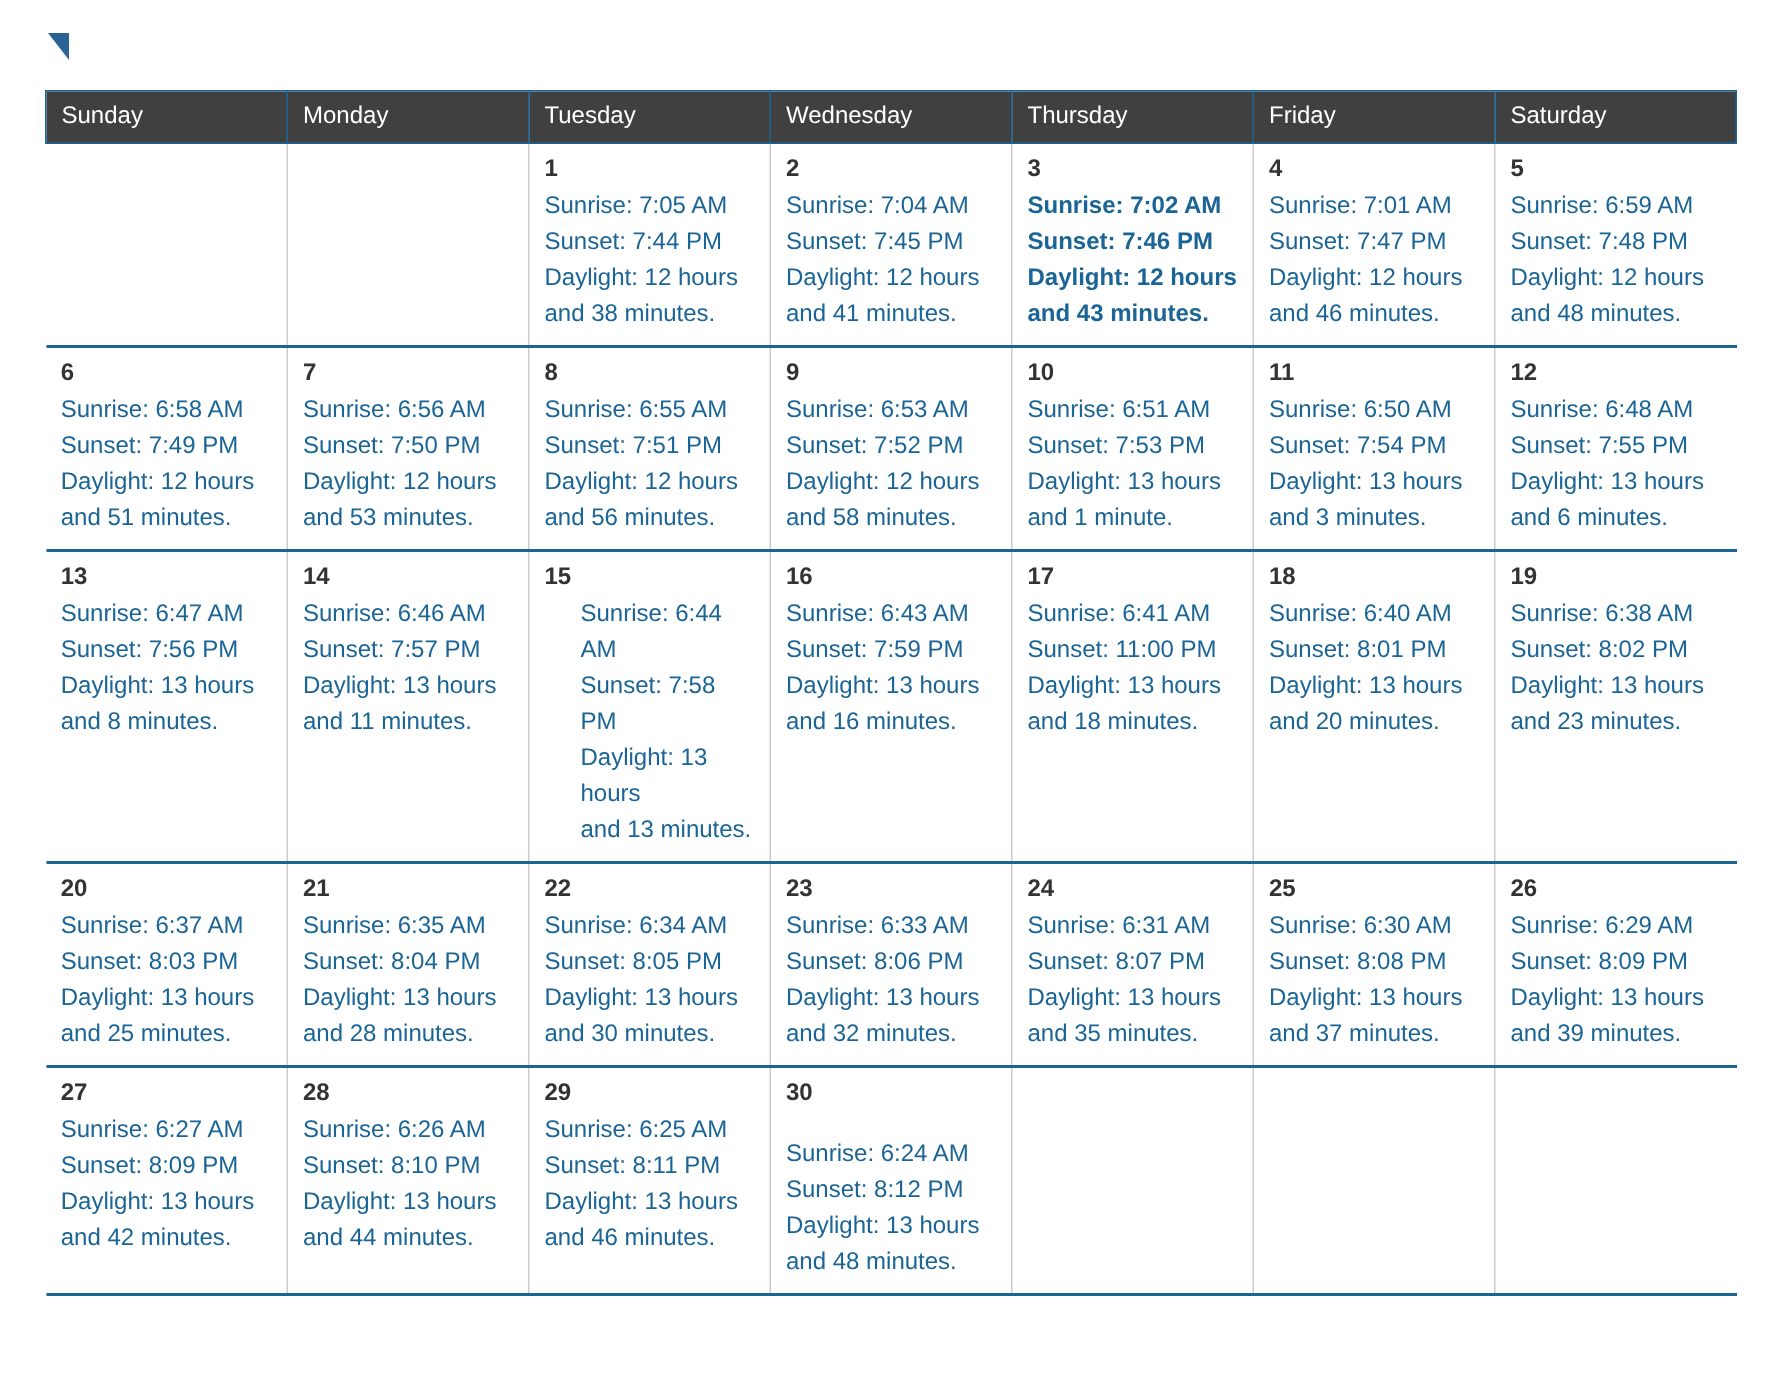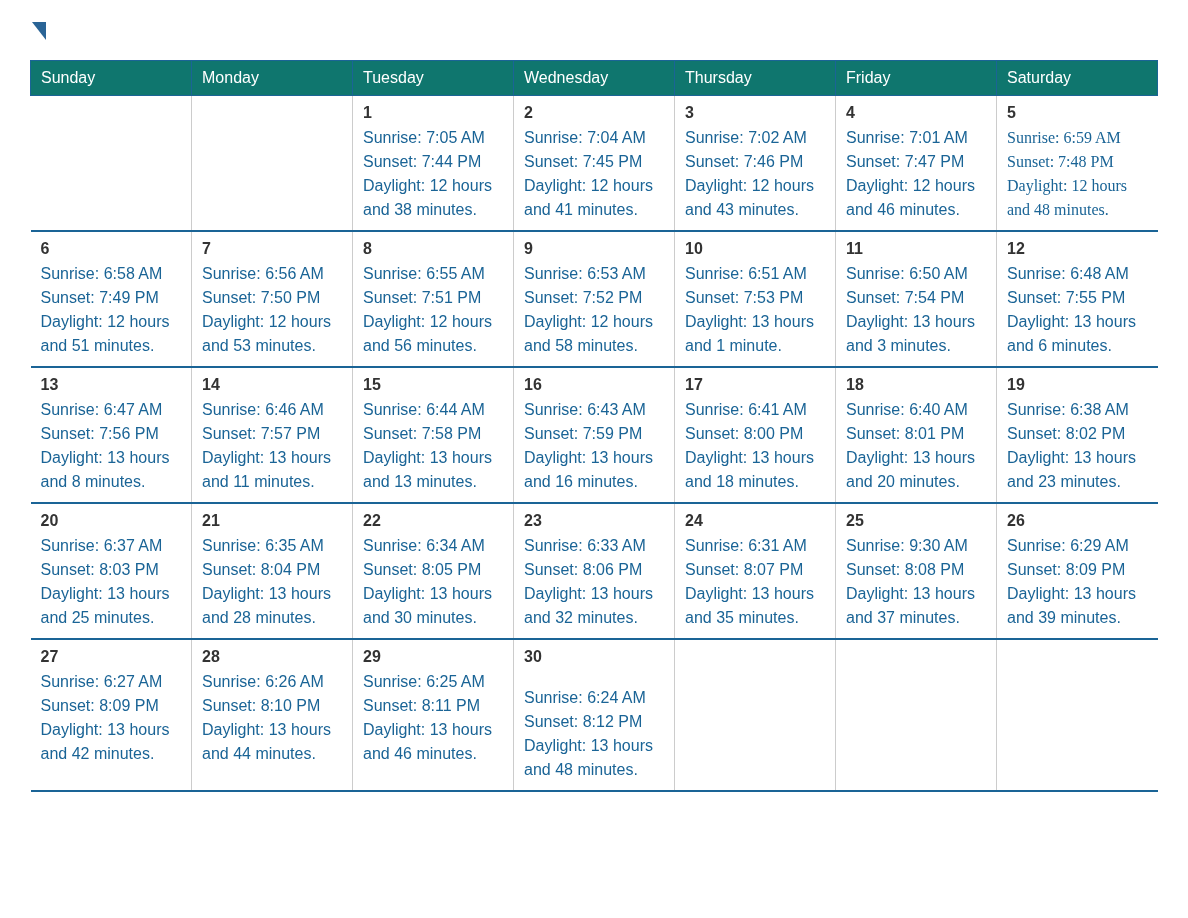--- a/index.html
+++ b/index.html
@@ -38,21 +38,21 @@
       font-size: 20px;
       color: #333;
       font-weight: normal;
     }
     table {
       width: 100%;
       border-collapse: collapse;
       table-layout: fixed;
     }
     thead tr {
-      background-color: #0f766e;
+      background-color: #404040;
     }
     thead th {
       color: #fff;
       text-align: left;
       padding: 8px 10px;
       font-size: 16px;
       font-weight: normal;
       border: 1px solid #1a6496;
     }
     tbody tr {
@@ -139,35 +139,35 @@
         </td>
         <td>
           <div class="day-number">2</div>
           <div class="day-info" style="white-space: pre-line;">Sunrise: 7:04 AM
 Sunset: 7:45 PM
 Daylight: 12 hours
 and 41 minutes.</div>
         </td>
         <td>
           <div class="day-number">3</div>
-          <div class="day-info" style="white-space: pre-line;">Sunrise: 7:02 AM
+          <div class="day-info" style="white-space: pre-line; font-weight: bold;">Sunrise: 7:02 AM
 Sunset: 7:46 PM
 Daylight: 12 hours
 and 43 minutes.</div>
         </td>
         <td>
           <div class="day-number">4</div>
           <div class="day-info" style="white-space: pre-line;">Sunrise: 7:01 AM
 Sunset: 7:47 PM
 Daylight: 12 hours
 and 46 minutes.</div>
         </td>
         <td>
           <div class="day-number">5</div>
-          <div class="day-info" style="white-space: pre-line; font-family: Liberation Serif, serif;">Sunrise: 6:59 AM
+          <div class="day-info" style="white-space: pre-line;">Sunrise: 6:59 AM
 Sunset: 7:48 PM
 Daylight: 12 hours
 and 48 minutes.</div>
         </td>
       </tr>
       <tr>
         <td>
           <div class="day-number">6</div>
           <div class="day-info" style="white-space: pre-line;">Sunrise: 6:58 AM
 Sunset: 7:49 PM
@@ -227,36 +227,36 @@
         </td>
         <td>
           <div class="day-number">14</div>
           <div class="day-info" style="white-space: pre-line;">Sunrise: 6:46 AM
 Sunset: 7:57 PM
 Daylight: 13 hours
 and 11 minutes.</div>
         </td>
         <td>
           <div class="day-number">15</div>
-          <div class="day-info" style="white-space: pre-line;">Sunrise: 6:44 AM
+          <div class="day-info" style="white-space: pre-line; margin-left: 24px;">Sunrise: 6:44 AM
 Sunset: 7:58 PM
 Daylight: 13 hours
 and 13 minutes.</div>
         </td>
         <td>
           <div class="day-number">16</div>
           <div class="day-info" style="white-space: pre-line;">Sunrise: 6:43 AM
 Sunset: 7:59 PM
 Daylight: 13 hours
 and 16 minutes.</div>
         </td>
         <td>
           <div class="day-number">17</div>
           <div class="day-info" style="white-space: pre-line;">Sunrise: 6:41 AM
-Sunset: 8:00 PM
+Sunset: 11:00 PM
 Daylight: 13 hours
 and 18 minutes.</div>
         </td>
         <td>
           <div class="day-number">18</div>
           <div class="day-info" style="white-space: pre-line;">Sunrise: 6:40 AM
 Sunset: 8:01 PM
 Daylight: 13 hours
 and 20 minutes.</div>
         </td>
@@ -299,21 +299,21 @@
         </td>
         <td>
           <div class="day-number">24</div>
           <div class="day-info" style="white-space: pre-line;">Sunrise: 6:31 AM
 Sunset: 8:07 PM
 Daylight: 13 hours
 and 35 minutes.</div>
         </td>
         <td>
           <div class="day-number">25</div>
-          <div class="day-info" style="white-space: pre-line;">Sunrise: 9:30 AM
+          <div class="day-info" style="white-space: pre-line;">Sunrise: 6:30 AM
 Sunset: 8:08 PM
 Daylight: 13 hours
 and 37 minutes.</div>
         </td>
         <td>
           <div class="day-number">26</div>
           <div class="day-info" style="white-space: pre-line;">Sunrise: 6:29 AM
 Sunset: 8:09 PM
 Daylight: 13 hours
 and 39 minutes.</div>

